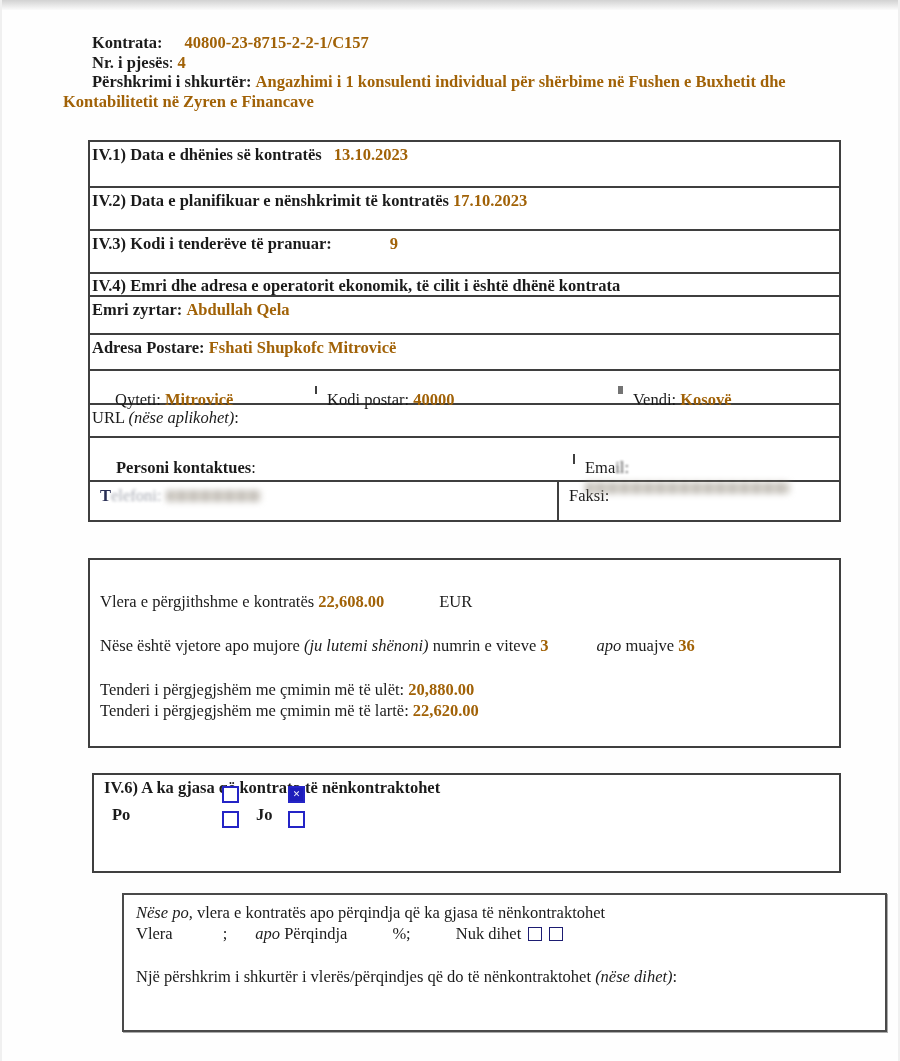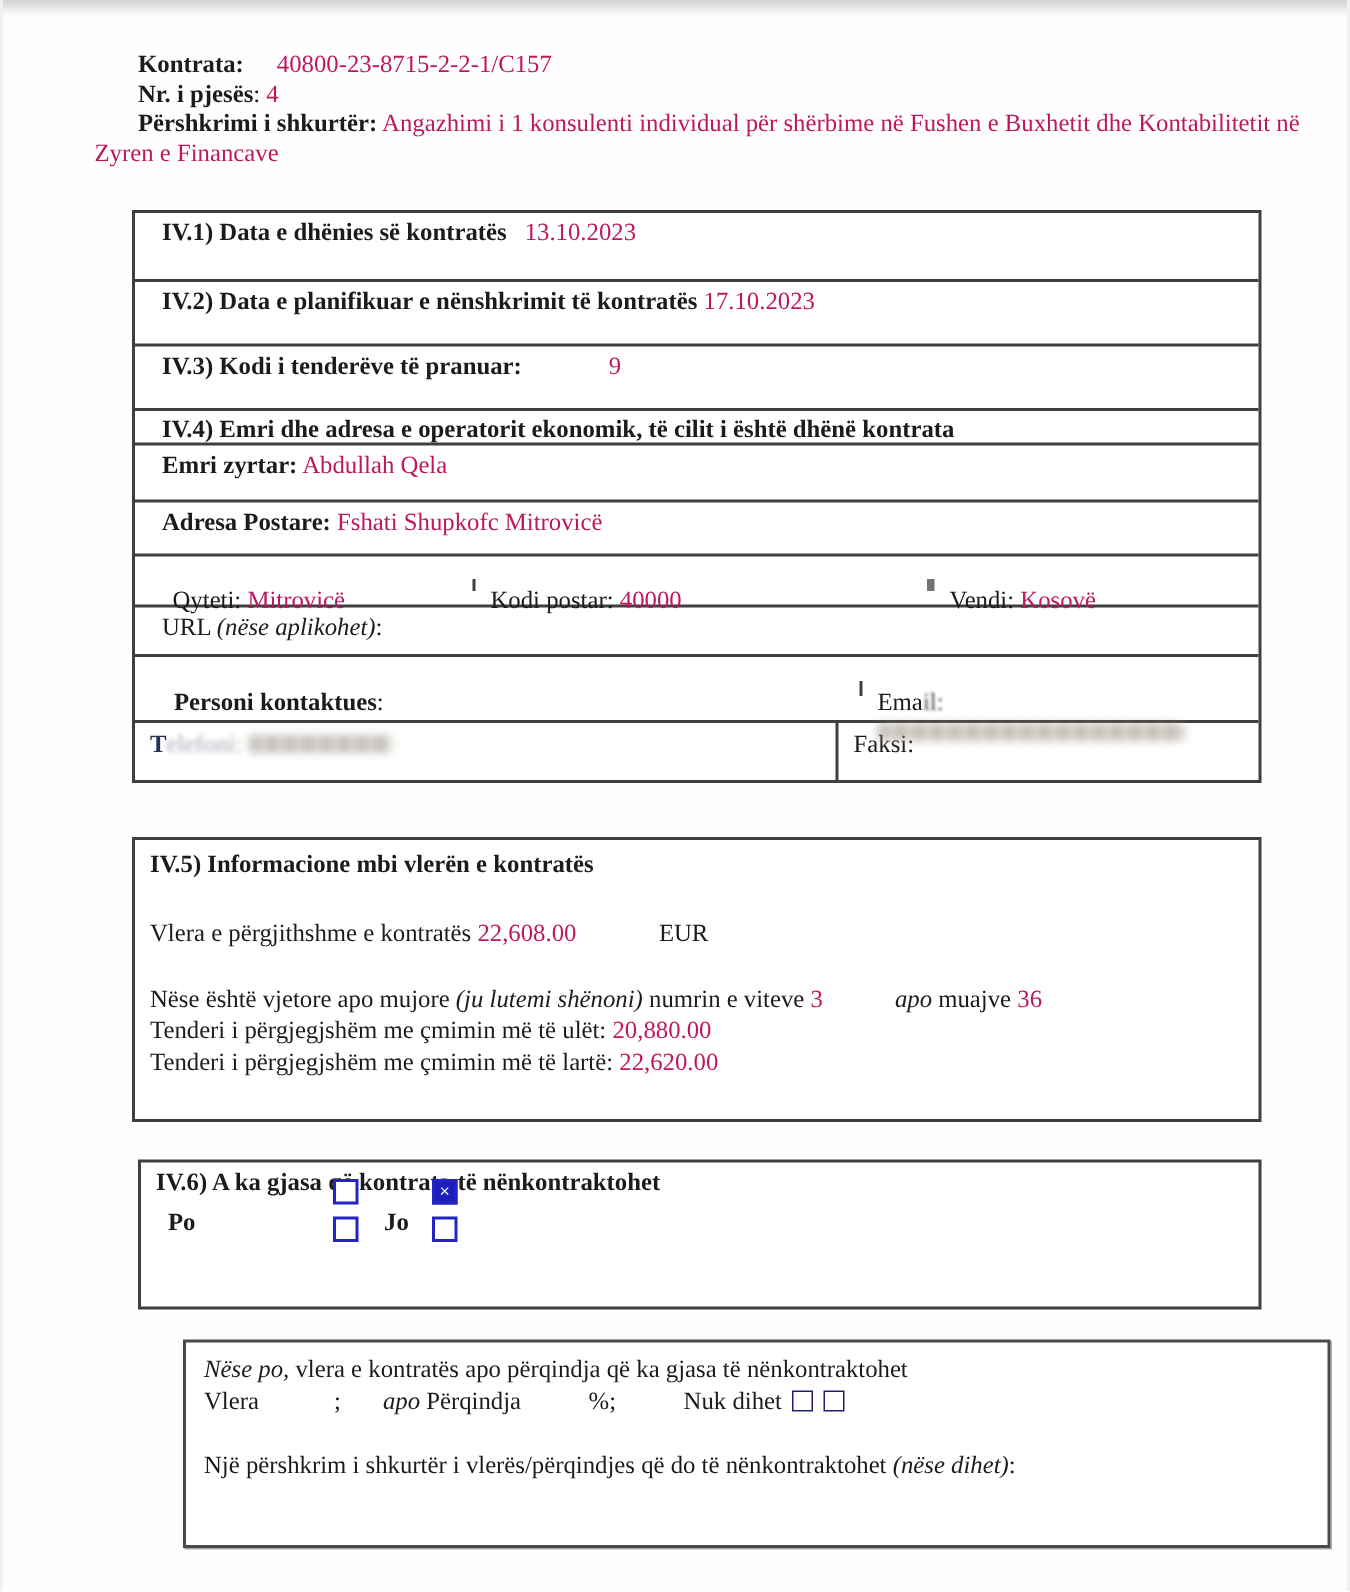--- a/index.html
+++ b/index.html
@@ -9,30 +9,30 @@
     font-family:"Liberation Serif", serif;
     color:#1b1b1b;font-size:16.5px;
   }
   .top-edge{position:absolute;top:0;left:0;right:0;height:10px;
     background:linear-gradient(#d2d2d2,#fbfbfb);}
   .side-edge-l{position:absolute;top:0;left:0;bottom:0;width:2px;background:#f0f0f0;}
   .side-edge-r{position:absolute;top:0;right:0;bottom:0;width:2px;background:#f0f0f0;}
 
   .b{font-weight:bold;}
   .i{font-style:italic;}
-  .blue{color:#be185d;font-weight:normal;}
+  .blue{color:#a16207;font-weight:bold;}
 
   
   .doc-header{position:absolute;left:92px;top:33px;width:780px;line-height:19.5px;}
   .doc-header .wrapline{margin:0 0 0 -29px;text-indent:29px;}
 
   
   .main-table{position:absolute;left:88px;top:140px;width:753px;
     border:2px solid #3f3f3f;background:#fff;box-sizing:border-box;}
-  .row{border-top:2px solid #3f3f3f;padding:3px 18px;box-sizing:border-box;}
+  .row{border-top:2px solid #3f3f3f;padding:3px 2px;box-sizing:border-box;}
   .row:first-child{border-top:none;}
   .r-iv1{height:44px;}
   .r-iv2{height:43px;}
   .r-iv3{height:43px;}
   .r-iv4{height:23px;padding-top:2px;}
   .r-emri{height:38px;}
   .r-adresa{height:36px;}
   .r-city{height:34px;padding:15px;display:flex;}
   .r-url{height:33px;}
   .r-contact{height:44px;padding:16px;display:flex;}
@@ -53,21 +53,21 @@
     background:repeating-linear-gradient(90deg,#857d70 0 7px,#b3ac9f 7px 12px);
     filter:blur(3px);opacity:.5;vertical-align:-1px;}
   .blur-soft{filter:blur(1.6px);opacity:.55;color:#5a6070;}
   .blur-tiny{filter:blur(0.9px);opacity:.8;}
 
   
   .box-iv5{position:absolute;left:88px;top:558px;width:753px;height:190px;
     border:2px solid #3f3f3f;box-sizing:border-box;padding:6px 10px;background:#fff;}
   .iv5-line1{margin-top:26px;}
   .iv5-line2{margin-top:24px;}
-  .iv5-tenders{line-height:21px;}
+  .iv5-tenders{margin-top:23px;line-height:21px;}
   .eur{margin-left:55px;}
   .apo-gap{margin-left:48px;}
 
   
   .box-iv6{position:absolute;left:92px;top:773px;width:749px;height:100px;
     border:2px solid #3f3f3f;box-sizing:border-box;padding:3px 10px;background:#fff;position:absolute;}
   .po-label{position:absolute;left:18px;top:30px;font-weight:bold;}
   .po-col{position:absolute;left:128px;top:11px;}
   .jo-label{position:absolute;left:162px;top:30px;font-weight:bold;}
   .jo-col{position:absolute;left:194px;top:11px;}
@@ -156,21 +156,20 @@
         <span class="b" style="color:#2a2f55;">T</span><span class="blur-soft">elefoni:</span>
         <span class="smudge" style="width:95px;"></span>
       </div>
       <div class="cell c-right">
         <span>Faksi:</span>
       </div>
     </div>
   </div>
 
   <div class="box-iv5">
-    <div class="b">IV.5) Informacione mbi vlerën e kontratës</div>
     <div class="iv5-line1">
       <span>Vlera e përgjithshme e kontratës </span><span class="blue">22,608.00</span><span class="eur">EUR</span>
     </div>
     <div class="iv5-line2">
       <span>Nëse është vjetore apo mujore </span><span class="i">(ju lutemi shënoni)</span><span> numrin e viteve </span><span class="blue">3</span><span class="i apo-gap">apo</span><span> muajve </span><span class="blue">36</span>
     </div>
     <div class="iv5-tenders">
       <div>
         <span>Tenderi i përgjegjshëm me çmimin më të ulët: </span><span class="blue">20,880.00</span>
       </div>

